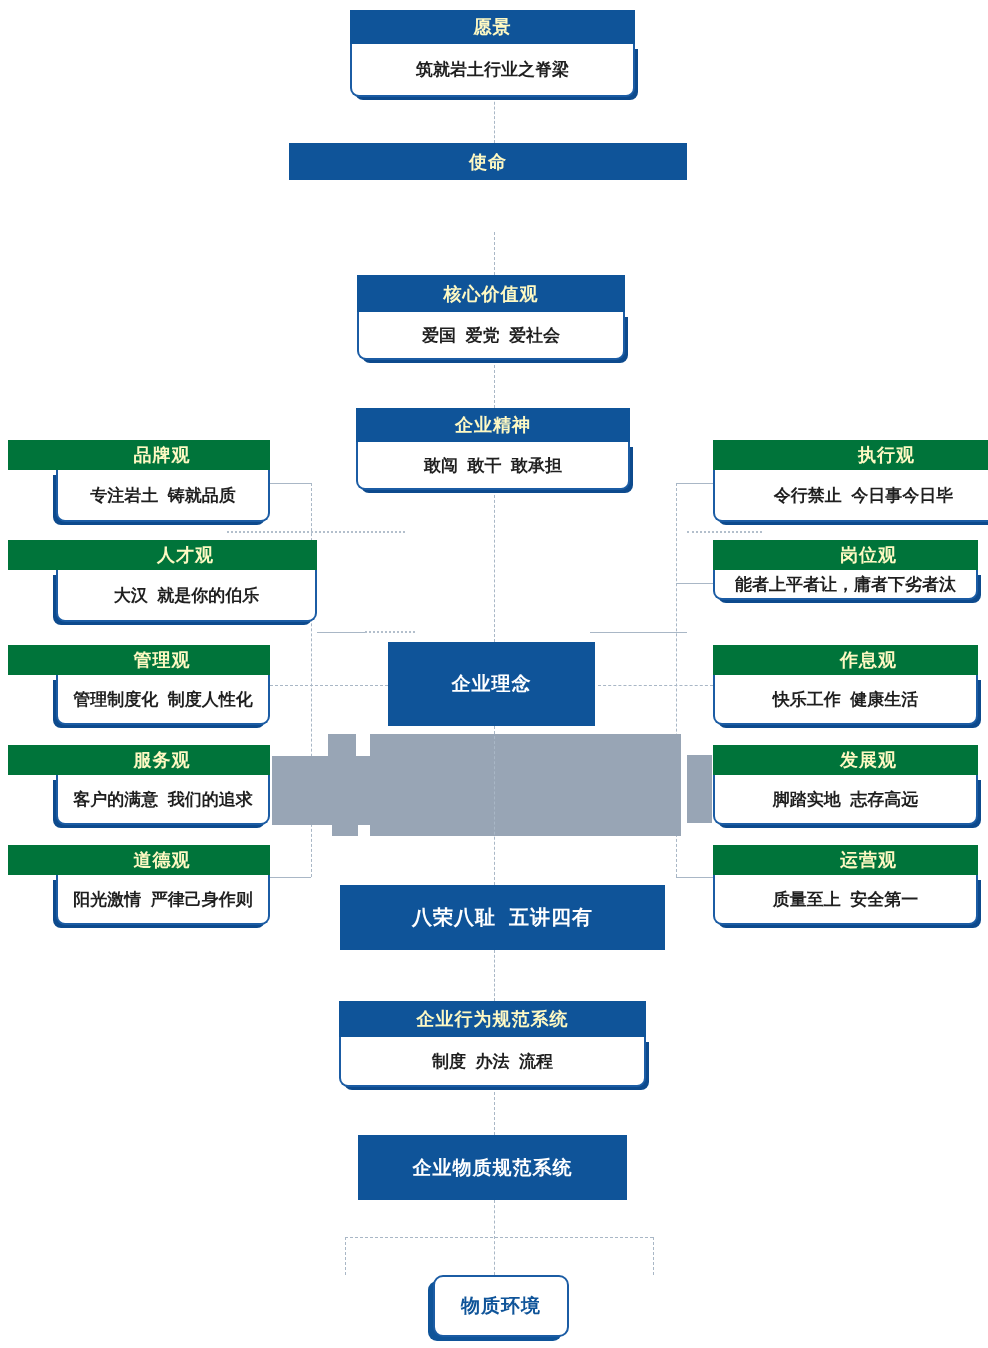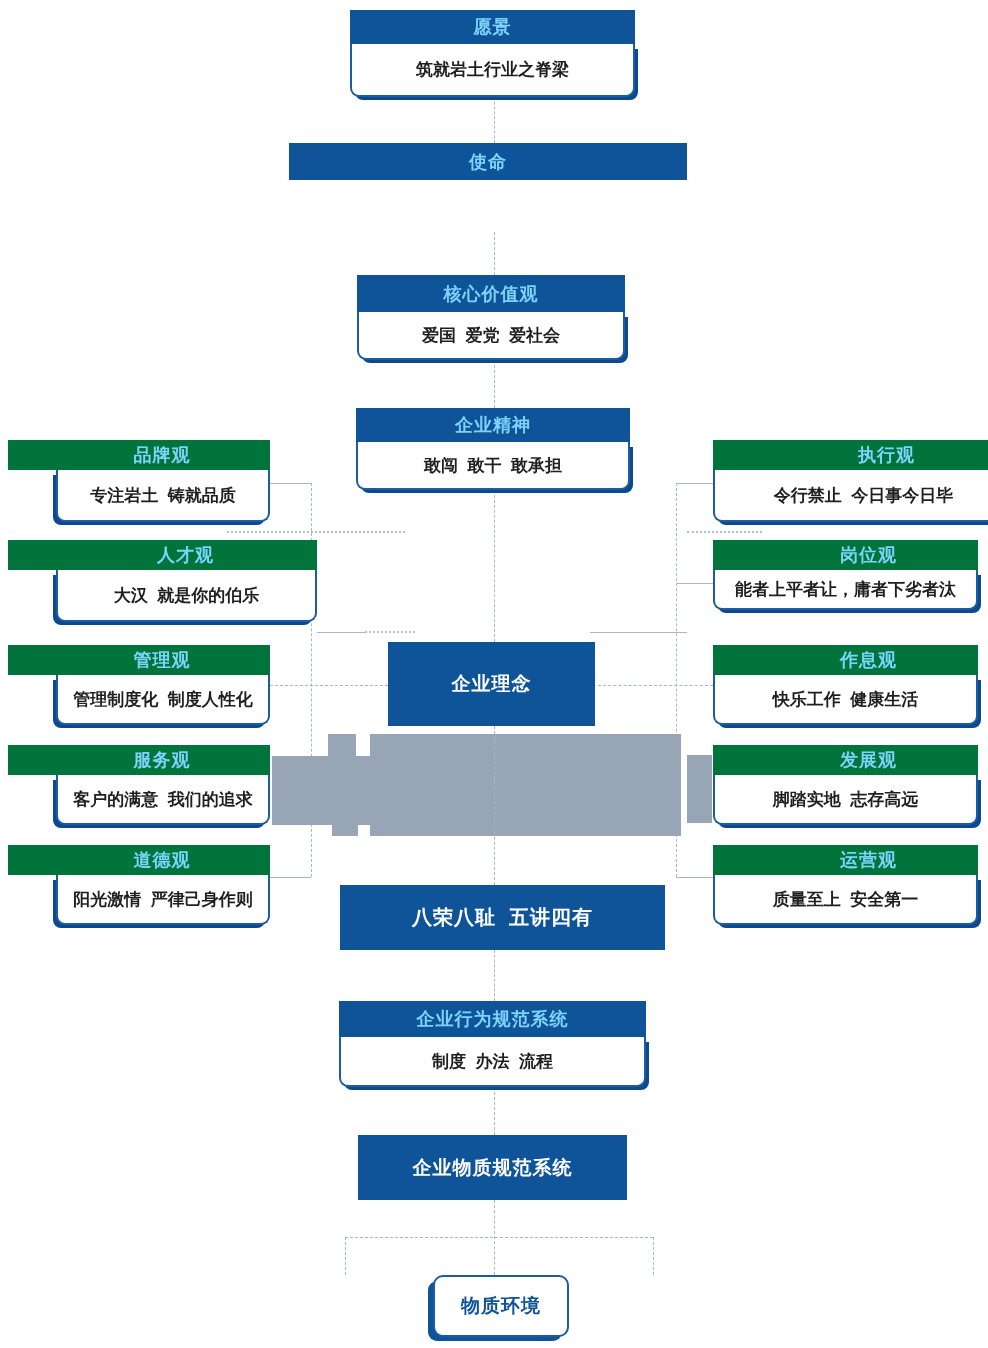--- a/index.html
+++ b/index.html
@@ -3,21 +3,21 @@
 <meta charset="utf-8">
 <style>
   html,body{margin:0;padding:0;background:#ffffff;}
   .stage{
     position:relative;width:988px;height:1348px;background:#fff;overflow:hidden;
     font-family:"Liberation Sans","DejaVu Sans",sans-serif;
   }
   
   .vbox{position:absolute;display:flex;flex-direction:column;}
   .hdr{
-    color:#7dd3fc;font-weight:bold;font-size:18px;letter-spacing:1px;
+    color:#fef9c3;font-weight:bold;font-size:18px;letter-spacing:1px;
     display:flex;align-items:center;justify-content:center;
     height:32px;flex:0 0 auto;position:relative;z-index:3;
   }
   .hdr.blue{background:#0f5499;}
   .hdr.green{background:#00743a;padding-left:46px;}
   .bd{
     background:#fff;border:2px solid #1b5ca4;border-top:none;
     border-radius:0 0 9px 9px;flex:1 1 auto;
     display:flex;align-items:center;justify-content:center;
     color:#1f1f1f;font-weight:bold;font-size:17px;white-space:pre;
@@ -138,21 +138,21 @@
   </div>
   <div class="vbox sh-l" style="left:8px;top:845px;width:262px;height:80px">
     <div class="hdr green" style="height:30px">道德观</div>
     <div class="bd">阳光激情  严律己身作则</div>
   </div>
 
   <div class="vbox sh-r" style="left:713px;top:440px;width:301px;height:82px">
     <div class="hdr green" style="height:30px">执行观</div>
     <div class="bd">令行禁止  今日事今日毕</div>
   </div>
-  <div class="vbox sh-r" style="left:713px;top:540px;width:265px;height:70px">
+  <div class="vbox sh-r" style="left:713px;top:540px;width:265px;height:60px">
     <div class="hdr green" style="height:30px">岗位观</div>
     <div class="bd">能者上平者让，庸者下劣者汰</div>
   </div>
   <div class="vbox sh-r" style="left:713px;top:645px;width:265px;height:80px">
     <div class="hdr green" style="height:30px">作息观</div>
     <div class="bd">快乐工作  健康生活</div>
   </div>
   <div class="vbox sh-r" style="left:713px;top:745px;width:265px;height:80px">
     <div class="hdr green" style="height:30px">发展观</div>
     <div class="bd">脚踏实地  志存高远</div>

